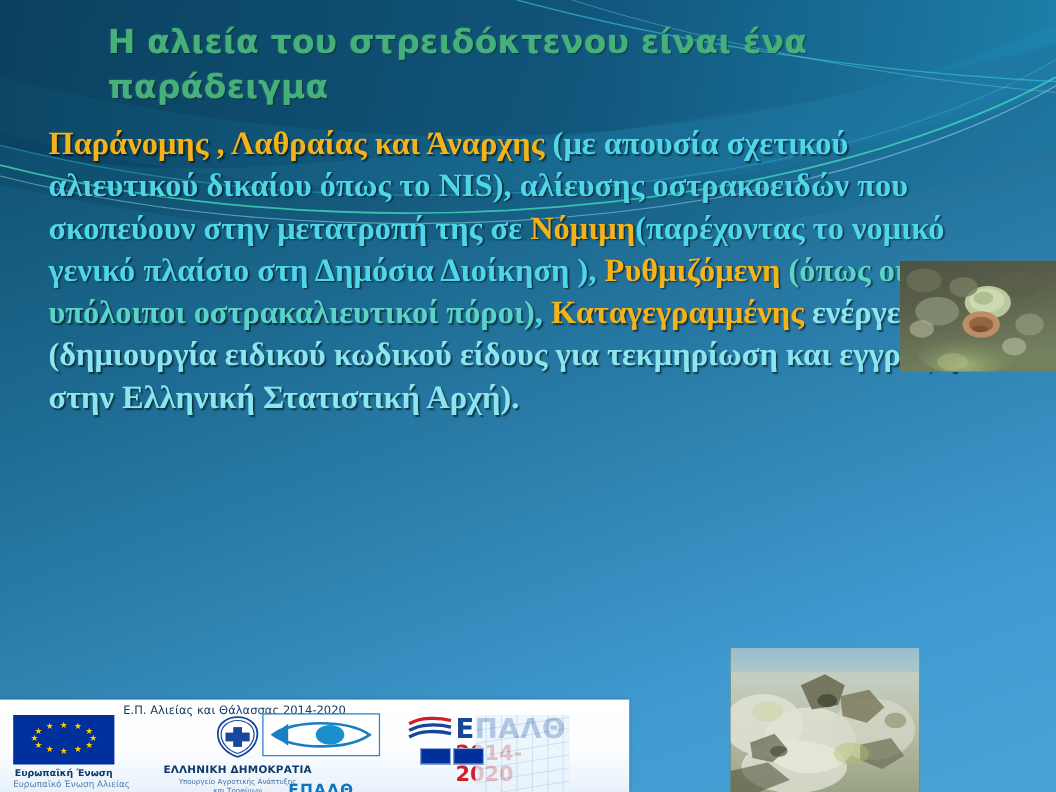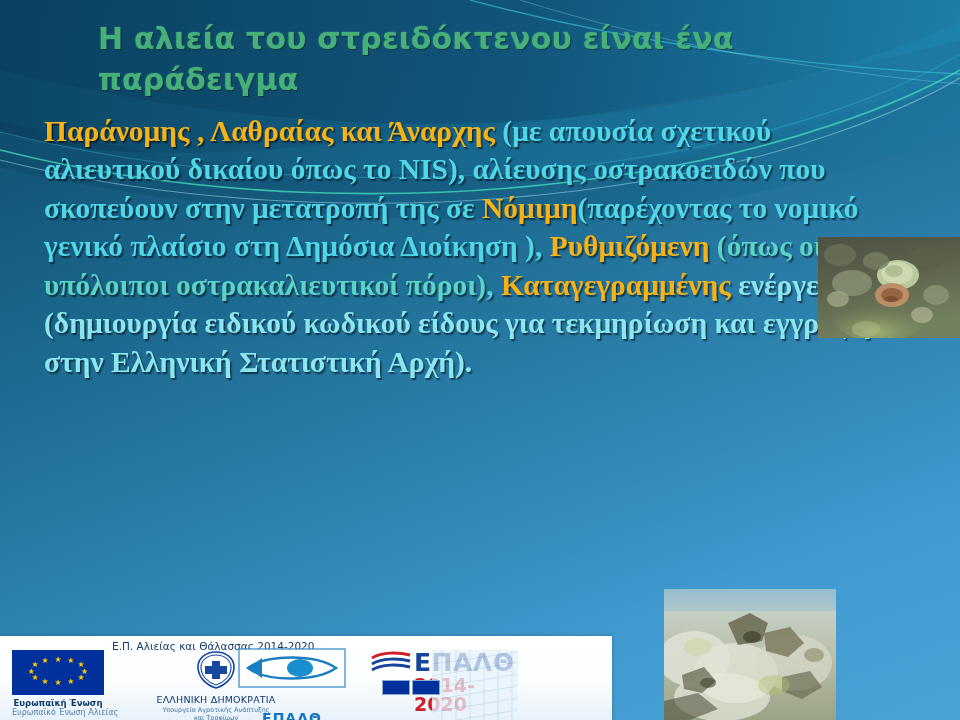--- a/index.html
+++ b/index.html
@@ -92,21 +92,20 @@
   
   #logo-banner {
     position: absolute;
     left: 0;
     bottom: 0;
     width: 572px;
     height: 84px;
     background: linear-gradient(180deg,#ffffff 0%, #fbfdff 55%, #e8f1fa 100%);
     box-shadow: 0 0 4px rgba(0,0,0,0.25);
     overflow: hidden;
-    padding-left: 40px;
   }
   #banner-op-title {
     position: absolute;
     left: 112px;
     top: 4px;
     font-family: "DejaVu Sans", "Liberation Sans", sans-serif;
     font-size: 10.5px;
     color: #123c63;
     white-space: nowrap;
   }
@@ -152,21 +151,21 @@
   #gr-logo {
     position: absolute;
     left: 118px;
     top: 14px;
     width: 196px;
     text-align: center;
   }
   #gr-caption-1 {
     font-family: "DejaVu Sans", "Liberation Sans", sans-serif;
     font-size: 9.5px;
-    font-weight: normal;
+    font-weight: bold;
     color: #0d3a6b;
     letter-spacing: 0.2px;
     white-space: nowrap;
   }
   #gr-caption-2 {
     font-family: "DejaVu Sans", "Liberation Sans", sans-serif;
     font-size: 6.5px;
     color: #3f74a6;
     line-height: 1.25;
     margin-top: 1px;

